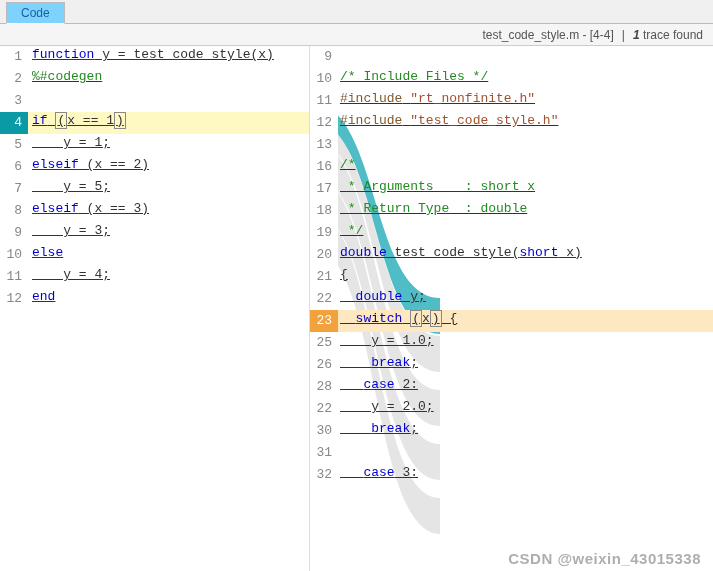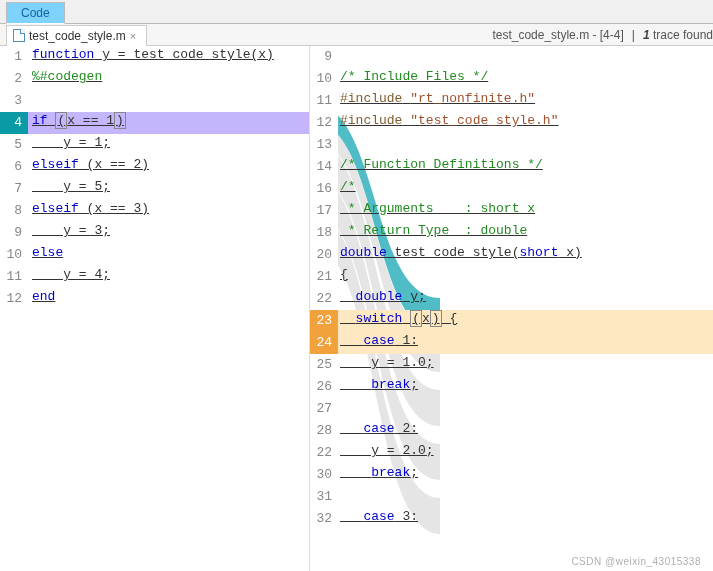--- a/index.html
+++ b/index.html
@@ -5,55 +5,50 @@
   * { margin: 0; padding: 0; box-sizing: border-box; }
   body { font-family: "Segoe UI", Tahoma, sans-serif; font-size: 12px; background: #fff; color: #333; overflow: hidden; width: 713px; height: 571px; }
   .tabbar { display: flex; align-items: flex-end; background: #f0f0f0; border-bottom: 1px solid #bbb; height: 24px; padding-left: 6px; }
   .tab { padding: 3px 14px; background: #7dd3fc; border: 1px solid #bbb; border-bottom: 1px solid #fff; margin-bottom: -1px; cursor: pointer; color: #1a5fa6; font-weight: 400; }
   .tab.active { font-weight: 400; }
   .subtabbar { display: flex; align-items: center; background: #f5f5f5; border-bottom: 1px solid #ccc; height: 22px; }
   .subtab { display: flex; align-items: center; gap: 4px; padding: 3px 10px 3px 6px; background: #fff; border: 1px solid #ccc; border-bottom: none; margin: 0 0 -1px 6px; cursor: pointer; }
   .subtab .close { color: #888; font-size: 11px; }
   .file-icon { width: 12px; height: 13px; display: inline-block; background: linear-gradient(#fff,#fff); border: 1px solid #4a90c0; position: relative; }
   .file-icon::after { content: ""; position: absolute; right: -1px; top: -1px; width: 4px; height: 4px; background: #f5f5f5; border-left: 1px solid #4a90c0; border-bottom: 1px solid #4a90c0; }
-  .subhdr-right { margin-left: auto; display: flex; align-items: center; gap: 8px; color: #555; }
+  .subhdr-right { margin-left: auto; display: flex; align-items: center; gap: 8px; padding-right: 10px; color: #555; }
   .subhdr-right em { font-style: italic; font-weight: bold; color: #444; }
   .splitter { display: flex; height: calc(571px - 24px - 22px); position: relative; }
   .pane { overflow: hidden; position: relative; }
   .pane.left { width: 310px; border-right: 1px solid #ddd; }
   .pane.right { flex: 1; }
   .gutter { width: 28px; text-align: right; color: #888; padding: 2px 6px 2px 2px; user-select: none; background: #fff; }
   .gutter.hl { background: #0a9aa6; color: #fff; }
   .gutter.hl2 { background: #f2a23c; color: #fff; }
   .coderow { display: flex; font-family: Consolas, "Courier New", monospace; font-size: 13px; line-height: 18px; }
   .codetxt { flex: 1; padding: 0 4px; white-space: pre; text-decoration: underline; }
-  .codetxt.hl { background: #c4b5fd; }
+  .codetxt.hl { background: #fef9c3; }
   .codetxt.hl2 { background: #fde8c2; }
   .tok-kw { color: #0000cc; }
   .tok-com { color: #228b22; }
   .tok-str { color: #a0522d; }
   .tok-pre { color: #7e5b2e; }
   .flows { position: absolute; left: 310px; top: 0; width: 130px; height: 100%; z-index: 0; pointer-events: none; }
   .pane.right .codetxt { padding-left: 2px; }
-  .watermark { position: absolute; right: 12px; bottom: 4px; color: rgba(120,120,120,.6); font-size: 10px; letter-spacing: .5px; pointer-events: none; }
+  .watermark { position: absolute; right: 12px; bottom: 4px; color: rgba(120,120,120,.6); font-size: 15px; letter-spacing: .5px; pointer-events: none; font-weight: bold; }
   .brace-box { border: 1px solid #888; padding: 0 1px; }
 </style>
 </head>
 <body>
 
 <div class="tabbar">
   <div class="tab active">Code</div>
 </div>
 
 <div class="subtabbar">
-  <div class="subtab">
-    <span class="file-icon"></span>
-    <span>test_code_style.m</span>
-    <span class="close">×</span>
-  </div>
   <div class="subhdr-right">
     <span>test_code_style.m - [4-4]</span>
     <span>|</span>
     <span><em>1</em> <span>trace found</span></span>
   </div>
 </div>
 
 <div class="splitter">
 
   <div class="pane left" id="left-pane">
@@ -132,68 +127,60 @@
       </div>
       <div class="coderow">
         <div class="gutter">12</div>
         <div class="codetxt"><span class="tok-pre">#include</span> <span class="tok-str">"test_code_style.h"</span></div>
       </div>
       <div class="coderow">
         <div class="gutter">13</div>
         <div class="codetxt"></div>
       </div>
       <div class="coderow">
-        <div class="gutter">14</div>
-        <div class="codetxt"><span class="tok-com">/* Function Definitions */</span></div>
-      </div>
-      <div class="coderow">
         <div class="gutter">16</div>
         <div class="codetxt"><span class="tok-com">/*</span></div>
       </div>
       <div class="coderow">
         <div class="gutter">17</div>
         <div class="codetxt"><span class="tok-com"> * Arguments    : short x</span></div>
       </div>
       <div class="coderow">
         <div class="gutter">18</div>
         <div class="codetxt"><span class="tok-com"> * Return Type  : double</span></div>
       </div>
       <div class="coderow">
+        <div class="gutter">19</div>
+        <div class="codetxt"><span class="tok-com"> */</span></div>
+      </div>
+      <div class="coderow">
         <div class="gutter">20</div>
         <div class="codetxt"><span class="tok-kw">double</span> test_code_style(<span class="tok-kw">short</span> x)</div>
       </div>
       <div class="coderow">
         <div class="gutter">21</div>
         <div class="codetxt">{</div>
       </div>
       <div class="coderow">
         <div class="gutter">22</div>
         <div class="codetxt">  <span class="tok-kw">double</span> y;</div>
       </div>
       <div class="coderow">
         <div class="gutter hl2">23</div>
         <div class="codetxt hl2">  <span class="tok-kw">switch</span> <span class="brace-box">(</span>x<span class="brace-box">)</span> {</div>
       </div>
       <div class="coderow">
-        <div class="gutter hl2">24</div>
-        <div class="codetxt hl2">   <span class="tok-kw">case</span> 1:</div>
-      </div>
-      <div class="coderow">
         <div class="gutter">25</div>
         <div class="codetxt">    y = 1.0;</div>
       </div>
       <div class="coderow">
         <div class="gutter">26</div>
         <div class="codetxt">    <span class="tok-kw">break</span>;</div>
       </div>
       <div class="coderow">
-        <div class="gutter">27</div>
-        <div class="codetxt"></div>
-      </div>
-      <div class="coderow">
         <div class="gutter">28</div>
         <div class="codetxt">   <span class="tok-kw">case</span> 2:</div>
       </div>
       <div class="coderow">
         <div class="gutter">22</div>
         <div class="codetxt">    y = 2.0;</div>
       </div>
       <div class="coderow">
         <div class="gutter">30</div>
         <div class="codetxt">    <span class="tok-kw">break</span>;</div>

